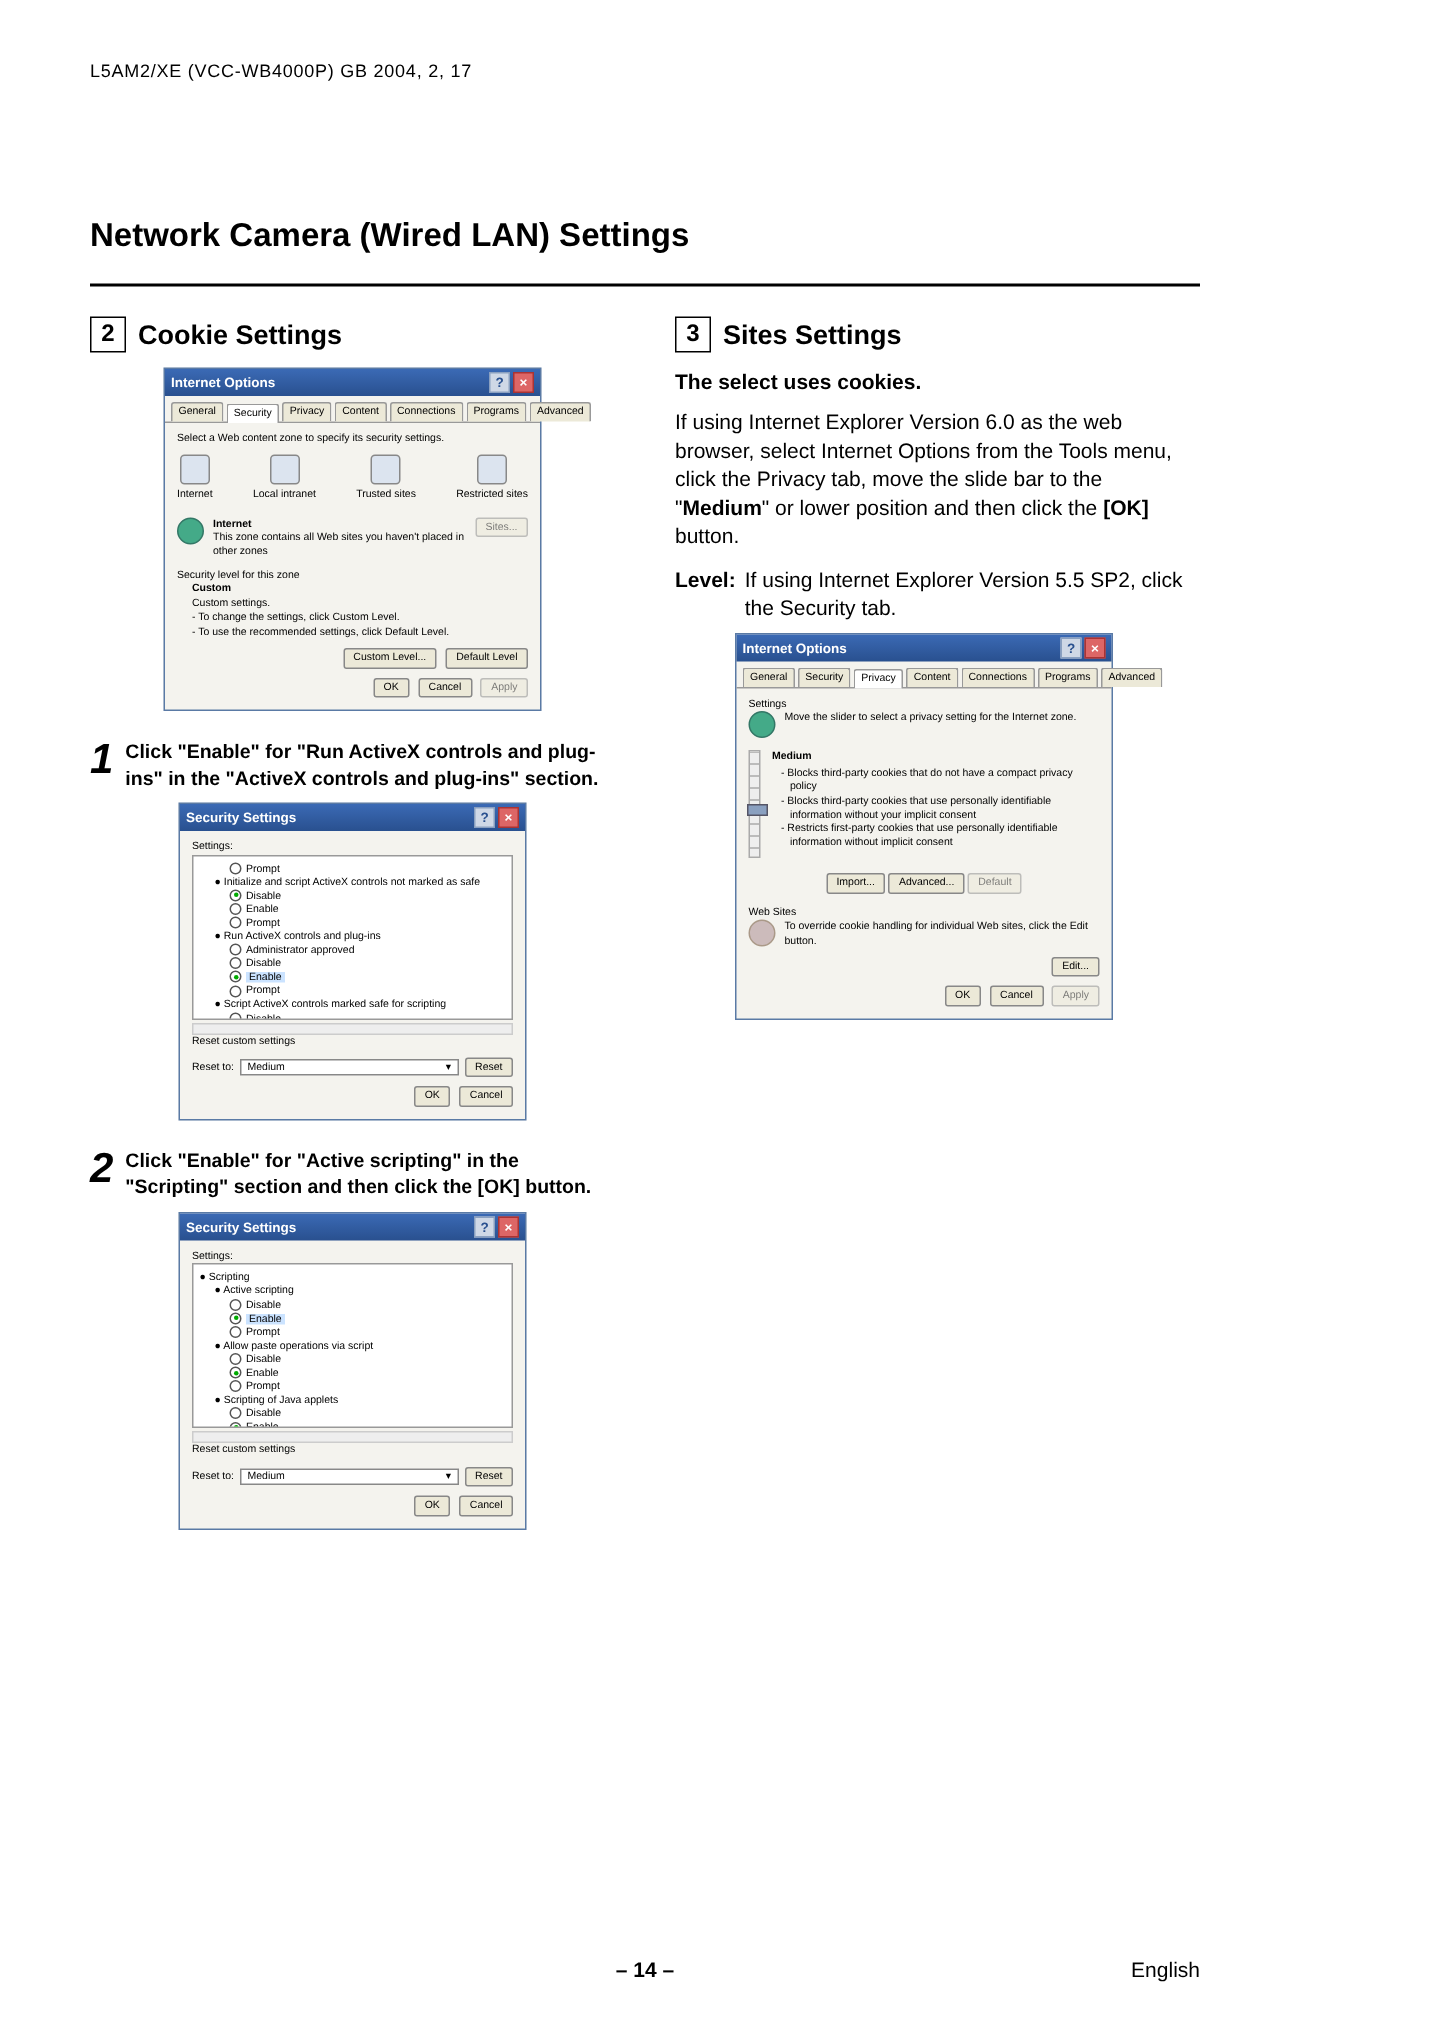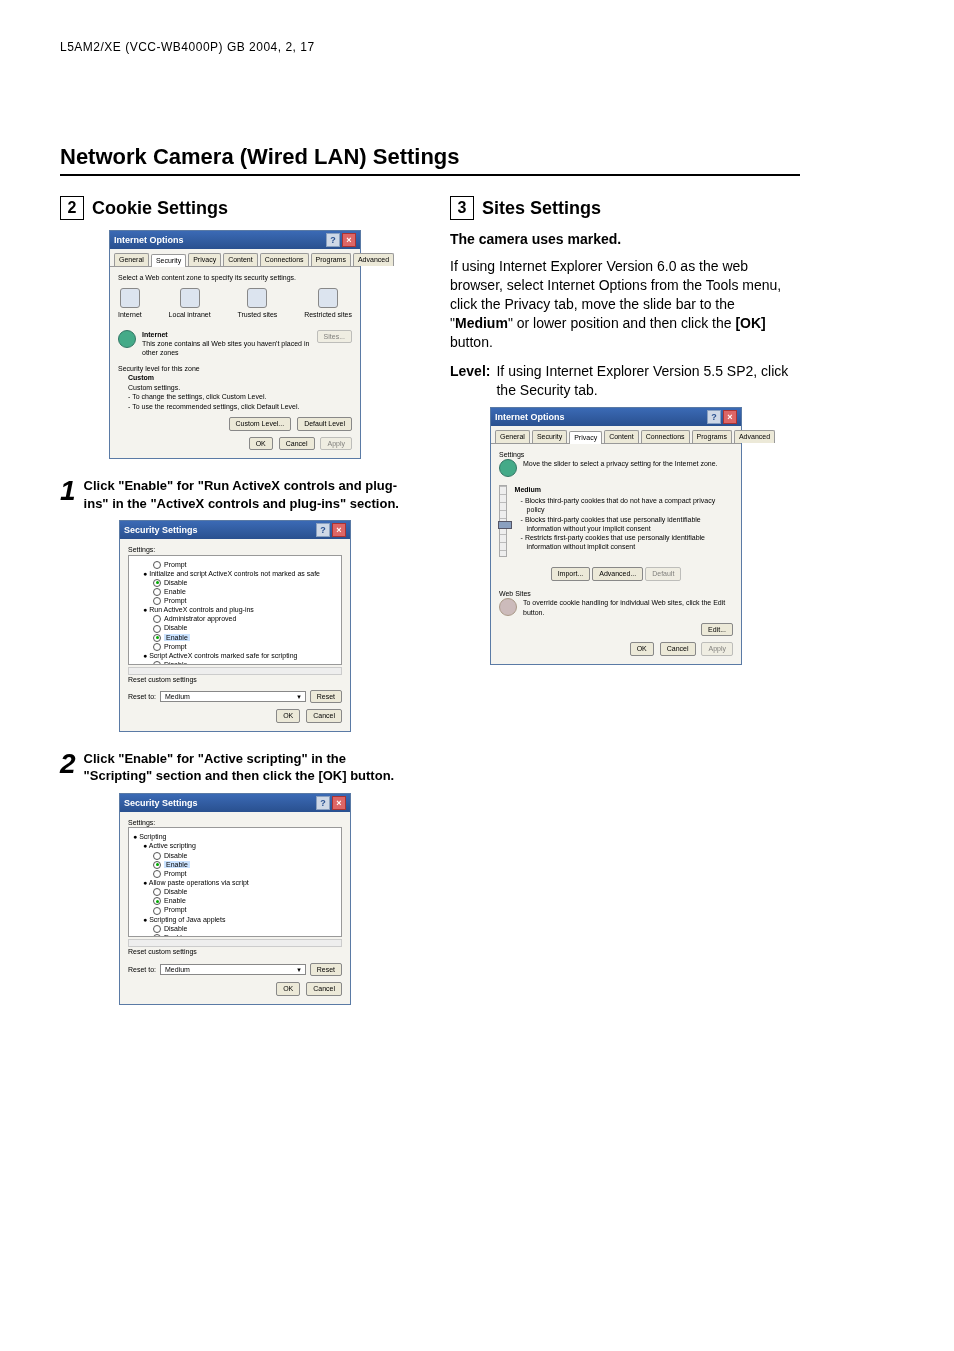--- a/index.html
+++ b/index.html
@@ -17,21 +17,21 @@
     position: relative;
   }
   .docid {
     font-size: 12px;
     letter-spacing: 0.5px;
     margin-bottom: 90px;
   }
   .h1 {
     font-size: 22px;
     font-weight: bold;
-    margin-bottom: 4px;
+    margin-bottom: 19px;
   }
   .underline {
     border-bottom: 2px solid #000;
     margin-bottom: 20px;
   }
   .columns {
     display: flex;
     gap: 40px;
   }
   .col {
@@ -349,21 +349,21 @@
 
     </div>
 
     <div class="col">
 
       <div class="section-header">
         <span class="numbox">3</span>
         <span>Sites Settings</span>
       </div>
 
-      <div class="para bold">The camera uses marked.</div>
+      <div class="para bold">The select uses cookies.</div>
 
       <div class="para">
         <span>If using Internet Explorer Version 6.0 as the web browser, select Internet Options from the Tools menu, click the Privacy tab, move the slide bar to the "</span><span class="bold">Medium</span><span>" or lower position and then click the </span><span class="bold">[OK]</span><span> button.</span>
       </div>
 
       <div class="note-row">
         <span class="note-label">Level:</span>
         <span>If using Internet Explorer Version 5.5 SP2, click the Security tab.</span>
       </div>
 
@@ -424,14 +424,19 @@
             <span class="small-btn">OK</span>
             <span class="small-btn">Cancel</span>
             <span class="small-btn" style="opacity:.5">Apply</span>
           </div>
         </div>
       </div>
 
     </div>
   </div>
 
+  <div class="footer">
+    <span></span>
+    <span class="center">– 14 –</span>
+    <span>English</span>
+  </div>
 
 </div>
 
 </body></html>

